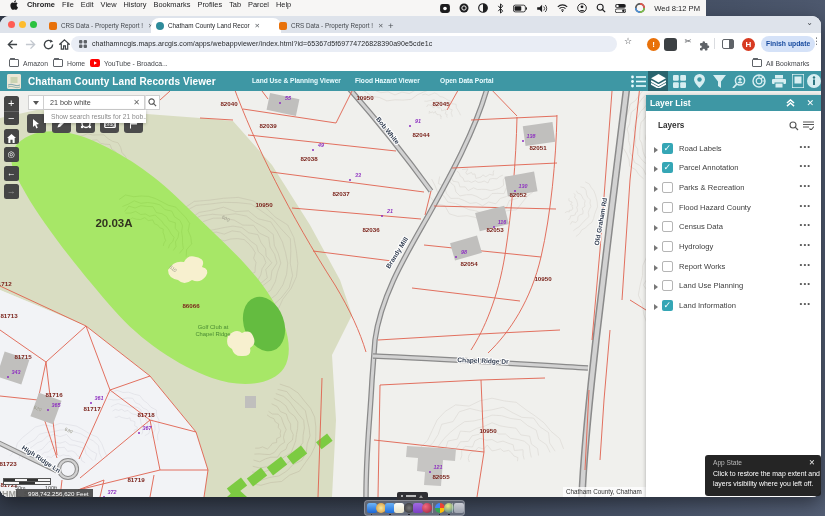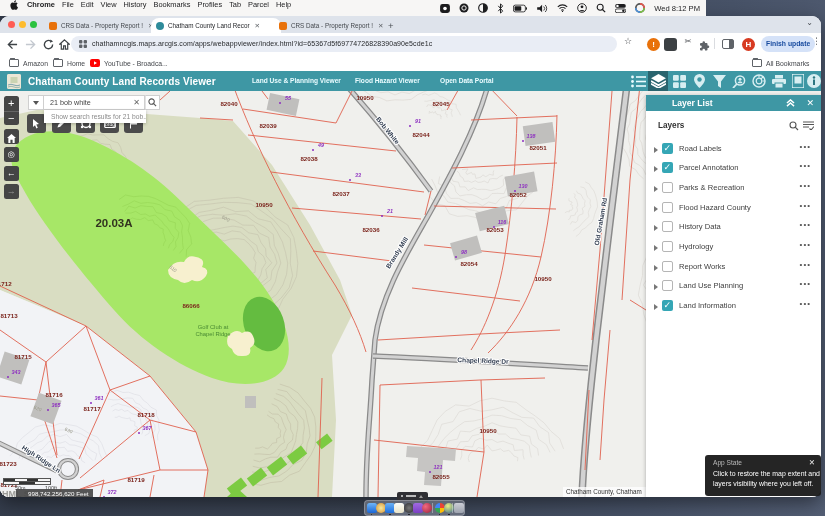--- a/index.html
+++ b/index.html
@@ -41,21 +41,21 @@
 .navb{position:absolute;left:4px;width:14.5px;background:#454545;border-radius:2.5px;color:#fff;text-align:center;}
 
 #searchwrap{position:absolute;left:28px;top:4px;height:15px;display:flex;}
 #searchdd{width:16px;height:15px;background:#fff;border:1px solid #cfcfcf;box-sizing:border-box;display:flex;align-items:center;justify-content:center;}
 #searchin{width:101px;height:15px;background:#fff;border:1px solid #cfcfcf;border-left:none;box-sizing:border-box;font-size:7.2px;color:#444;display:flex;align-items:center;padding-left:6px;}
 #searchbtn{width:15px;height:15px;background:#fff;border:1px solid #cfcfcf;border-left:1px solid #e3e3e3;box-sizing:border-box;display:flex;align-items:center;justify-content:center;}
 #suggest{position:absolute;left:44px;top:18.5px;width:102px;height:13.5px;background:#fff;box-shadow:0 1px 3px rgba(0,0,0,.25);font-size:6.7px;color:#8a8a8a;display:flex;align-items:center;padding-left:7px;box-sizing:border-box;white-space:nowrap;overflow:hidden;z-index:5;}
 .dkb{position:absolute;width:19px;height:19px;background:#4b4b4b;border-radius:3px;top:23px;display:flex;align-items:center;justify-content:center;}
 
 #panel{position:absolute;left:646px;top:4px;width:175px;height:402px;background:#fff;box-shadow:0 1px 4px rgba(0,0,0,.3);}
-#panelhead{position:absolute;left:0;top:0;width:100%;height:16px;background:#3e97a4;color:#fff;font-size:8.6px;font-weight:bold;line-height:16px;padding-left:26px;box-sizing:border-box;}
+#panelhead{position:absolute;left:0;top:0;width:100%;height:16px;background:#3e97a4;color:#fff;font-size:8.6px;font-weight:bold;line-height:16px;padding-left:4px;box-sizing:border-box;}
 #layerstitle{position:absolute;left:12px;top:26px;font-size:8.2px;font-weight:bold;color:#333;}
 .lrow{position:absolute;left:0;width:100%;height:19.5px;font-size:7.6px;color:#404040;}
 .lrow .arr{position:absolute;left:8px;top:5.5px;width:0;height:0;border-left:4px solid #777;border-top:3px solid transparent;border-bottom:3px solid transparent;}
 .lrow .cb{position:absolute;left:16px;top:2px;width:10.5px;height:10.5px;border-radius:2px;box-sizing:border-box;}
 .cb.off{border:1px solid #b5b5b5;background:#fff;}
 .cb.on{background:#35a6b5;color:#fff;font-size:9px;line-height:10px;text-align:center;}
 .lrow .lbl{position:absolute;left:33px;top:2.5px;}
 .lrow .dots{position:absolute;right:10px;top:1px;color:#555;font-size:8px;letter-spacing:1px;}
 
 #toast{position:absolute;left:705px;top:455px;width:116px;height:41px;background:rgba(28,28,28,.96);border-radius:3px;color:#fff;}
@@ -572,21 +572,21 @@
         </div>
 <div class="lrow" style="top:105px;">
           <div class="arr"></div>
           <div class="cb off"></div>
           <div class="lbl">Flood Hazard County</div>
           <div class="dots">•••</div>
         </div>
 <div class="lrow" style="top:124px;">
           <div class="arr"></div>
           <div class="cb off"></div>
-          <div class="lbl">History Data</div>
+          <div class="lbl">Census Data</div>
           <div class="dots">•••</div>
         </div>
 <div class="lrow" style="top:144px;">
           <div class="arr"></div>
           <div class="cb off"></div>
           <div class="lbl">Hydrology</div>
           <div class="dots">•••</div>
         </div>
 <div class="lrow" style="top:164px;">
           <div class="arr"></div>

